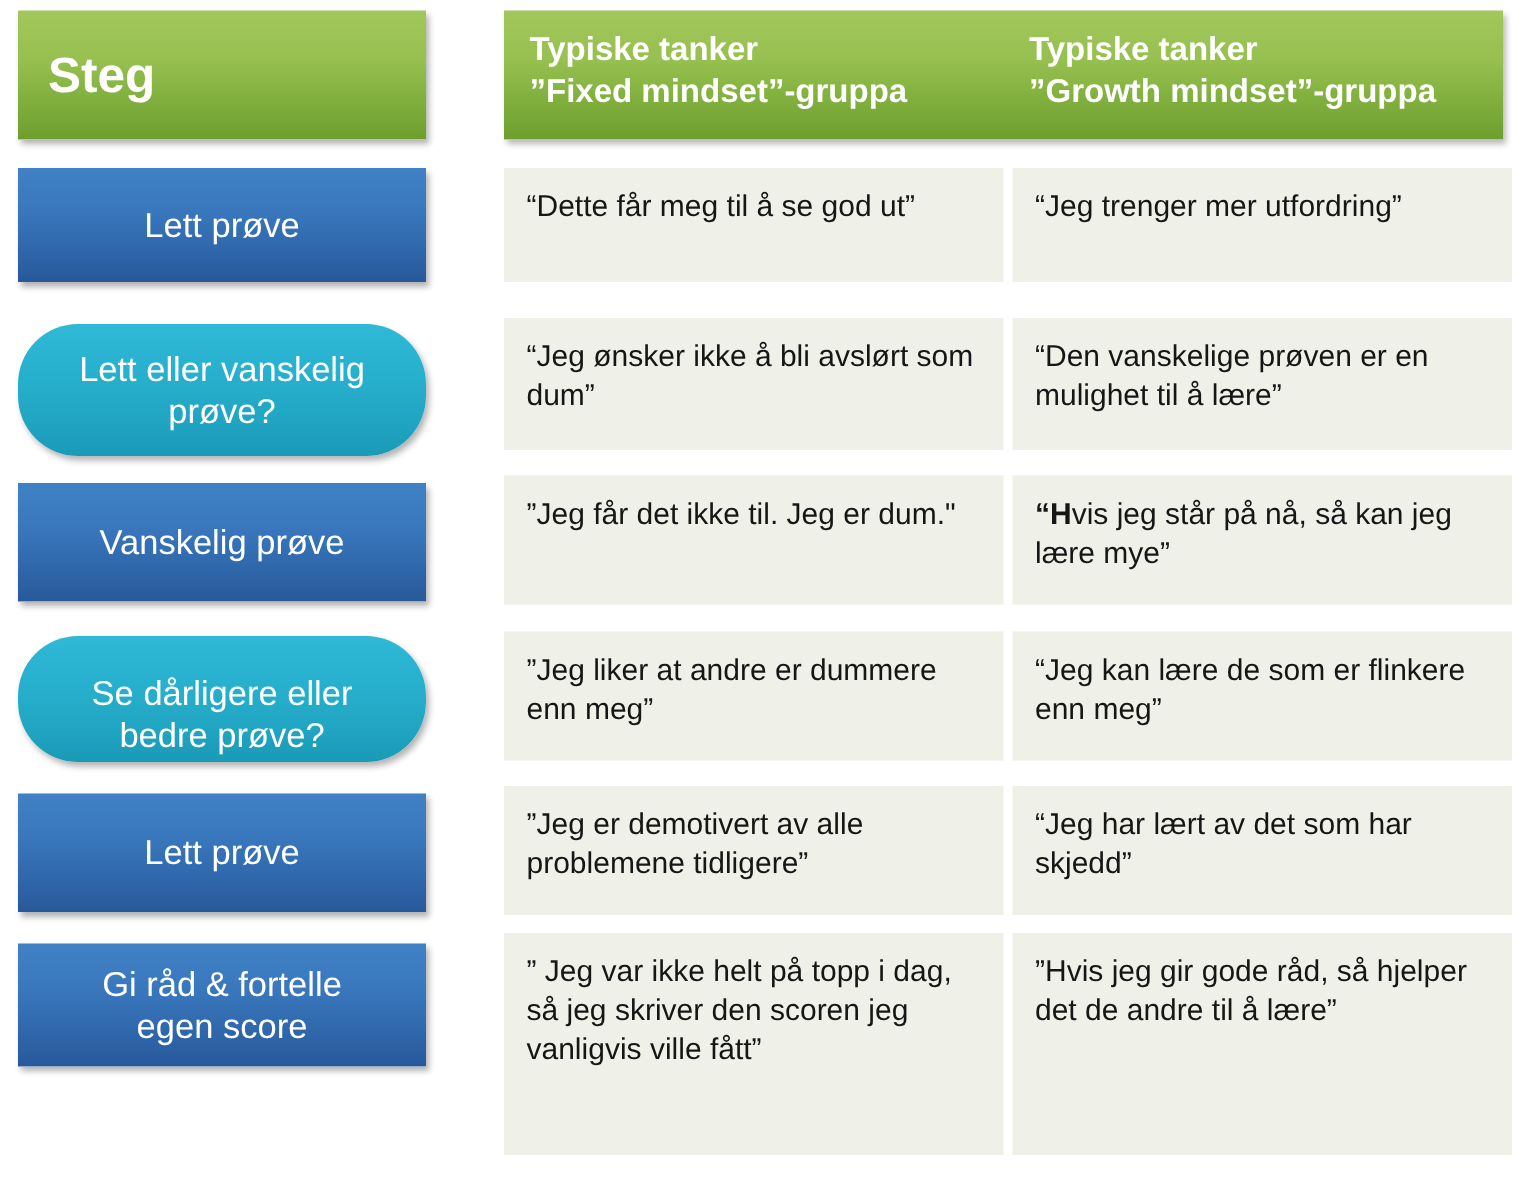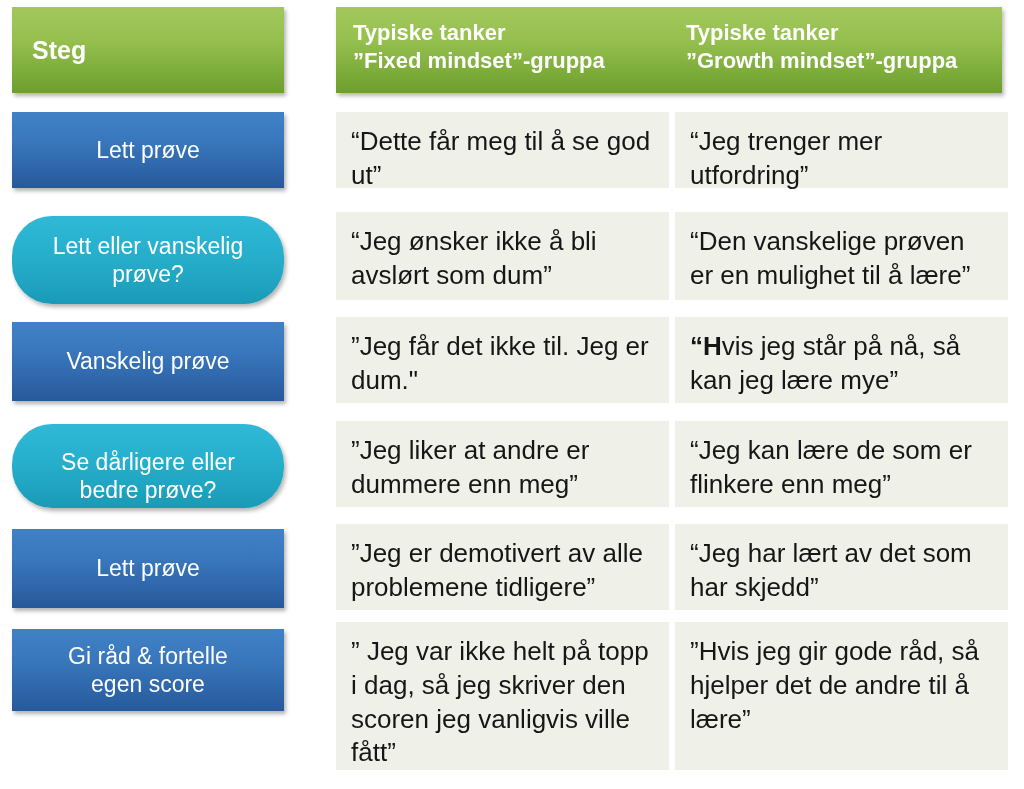--- a/index.html
+++ b/index.html
@@ -52,21 +52,21 @@
     white-space: pre-line;
   }
 
   
   .shape.green {
     background: linear-gradient(to bottom, #a2c75c 0%, #96c04f 38%, #7fae3c 72%, #6d9e2e 100%);
     justify-content: flex-start;
     text-align: right;
     padding-left: 20px;
     font-weight: bold;
-    font-size: 25px;
+    font-size: 33px;
   }
 
   
   .shape.blue {
     background: linear-gradient(to bottom, #4081c6 0%, #3a78bd 35%, #2f67ab 72%, #27599a 100%);
     font-size: 23px;
   }
 
   
   .shape.teal {
@@ -111,21 +111,21 @@
     left: 0;
     width: 672px;
     display: flex;
     gap: 6px;
   }
   .td {
     flex: 0 0 333px;
     box-sizing: border-box;
     background: #eff1e8;
     padding: 13px 15px 10px 15px;
-    font-size: 26px;
+    font-size: 20px;
     line-height: 1.30;
     color: #161616;
     white-space: pre-line;
   }
   .td.bold-open::first-letter {
     font-weight: bold;
   }
 </style>
 </head>
 <body>

